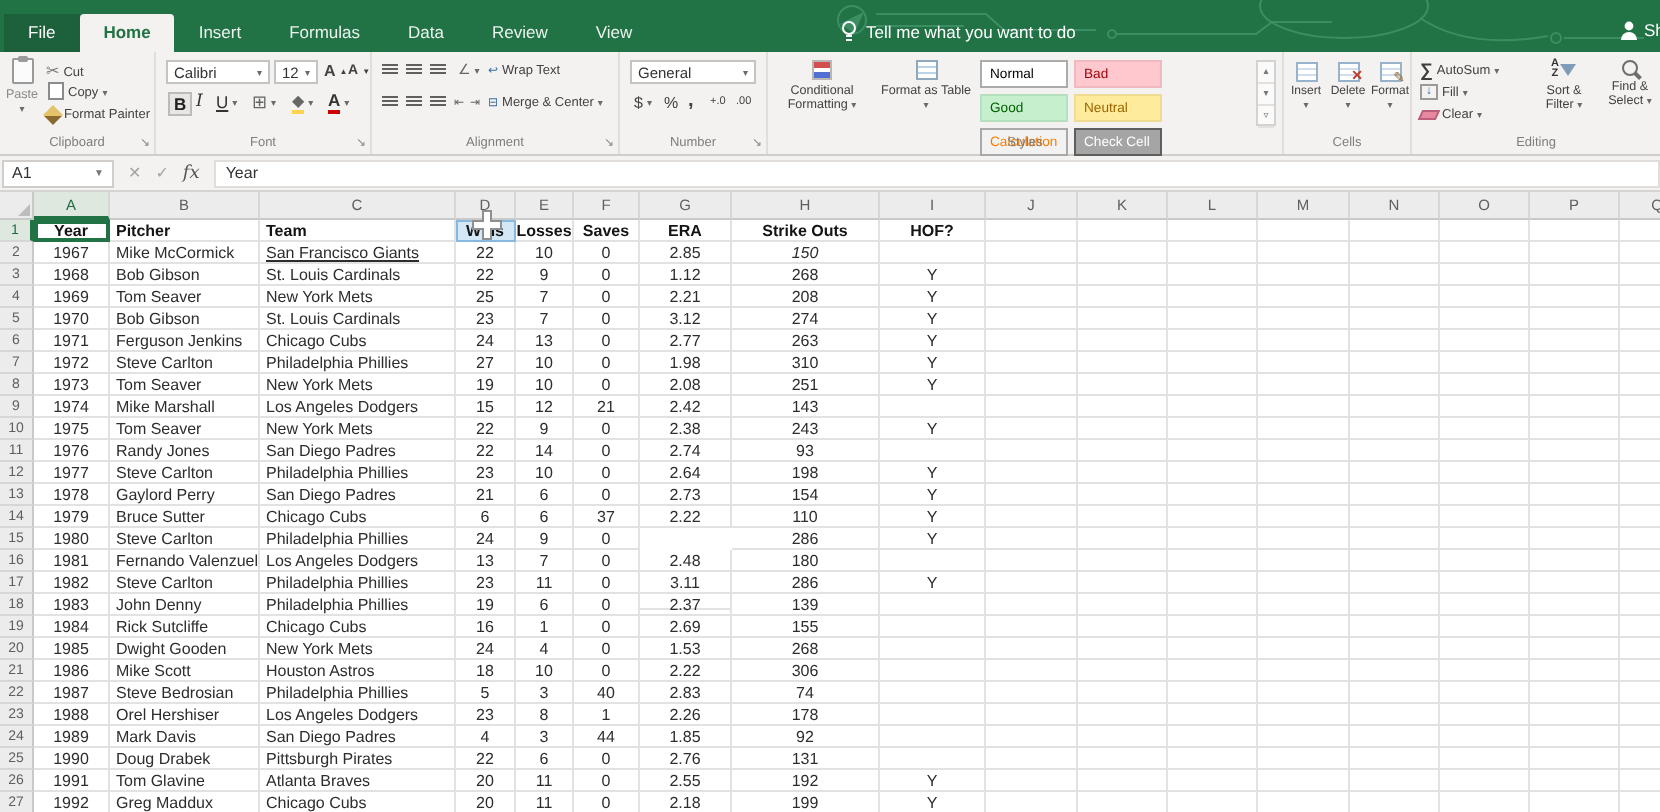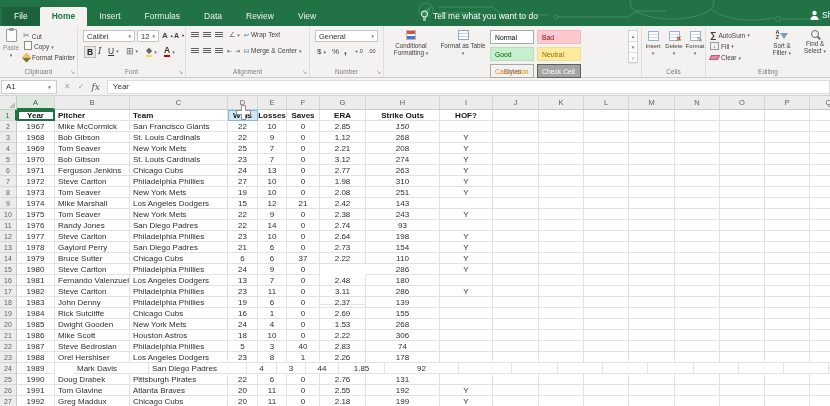--- a/index.html
+++ b/index.html
@@ -401,21 +401,21 @@
           <div class="cell" style="width: 46px;"></div>
           <div class="cell" style="width: 45px;"></div>
           <div class="cell" style="width: 45px;"></div>
           <div class="cell" style="width: 45px;"></div>
           <div class="cell" style="width: 38px;"></div>
         </div>
         <div class="grow">
           <div class="rh">2</div>
           <div class="cell" style="width: 38px;">1967</div>
           <div class="cell al" style="width: 75px;">Mike McCormick</div>
-          <div class="cell al" style="width: 98px;">San Francisco Giants</div>
+          <div class="cell al" style="width: 98px; text-decoration: underline;">San Francisco Giants</div>
           <div class="cell" style="width: 30px;">22</div>
           <div class="cell" style="width: 29px;">10</div>
           <div class="cell" style="width: 33px;">0</div>
           <div class="cell" style="width: 46px;">2.85</div>
           <div class="cell" style="width: 74px; font-style: italic;">150</div>
           <div class="cell" style="width: 53px;"></div>
           <div class="cell" style="width: 46px;"></div>
           <div class="cell" style="width: 45px;"></div>
           <div class="cell" style="width: 45px;"></div>
           <div class="cell" style="width: 46px;"></div>
@@ -840,21 +840,21 @@
           <div class="cell" style="width: 45px;"></div>
           <div class="cell" style="width: 46px;"></div>
           <div class="cell" style="width: 45px;"></div>
           <div class="cell" style="width: 45px;"></div>
           <div class="cell" style="width: 45px;"></div>
           <div class="cell" style="width: 38px;"></div>
         </div>
         <div class="grow">
           <div class="rh">24</div>
           <div class="cell" style="width: 38px;">1989</div>
-          <div class="cell al" style="width: 75px; margin-left: 19px;">Mark Davis</div>
+          <div class="cell al" style="width: 75px;">Mark Davis</div>
           <div class="cell al" style="width: 98px;">San Diego Padres</div>
           <div class="cell" style="width: 30px;">4</div>
           <div class="cell" style="width: 29px;">3</div>
           <div class="cell" style="width: 33px;">44</div>
           <div class="cell" style="width: 46px;">1.85</div>
           <div class="cell" style="width: 74px;">92</div>
           <div class="cell" style="width: 53px;"></div>
           <div class="cell" style="width: 46px;"></div>
           <div class="cell" style="width: 45px;"></div>
           <div class="cell" style="width: 45px;"></div>

